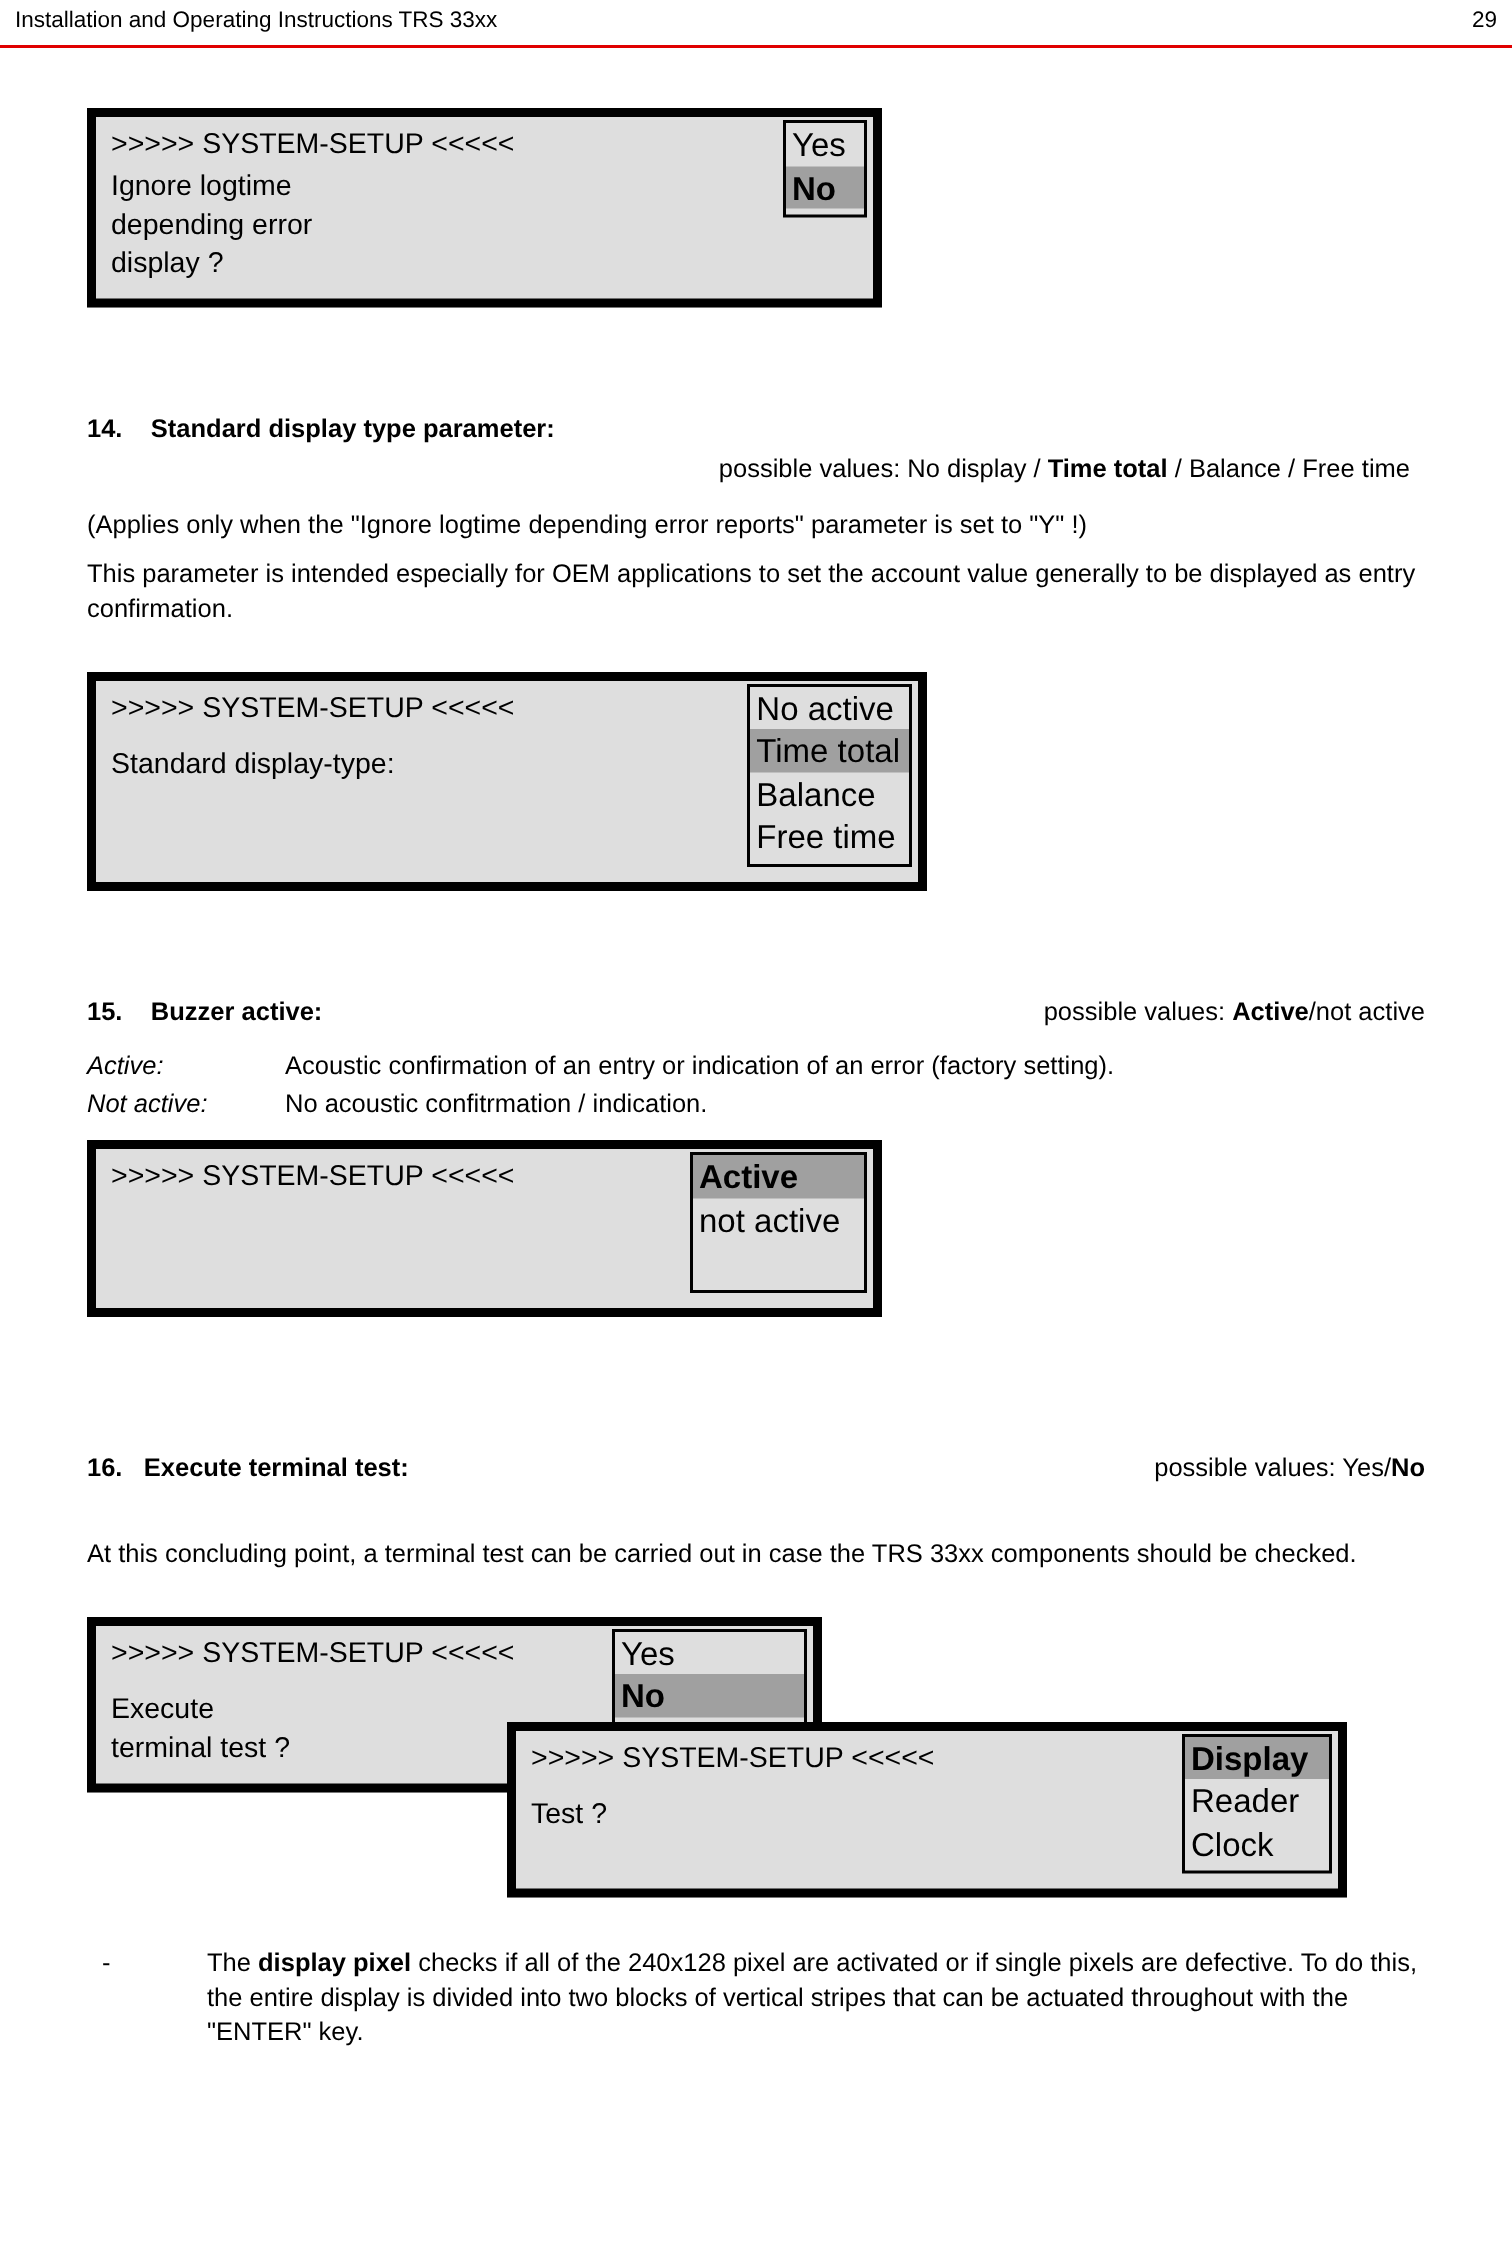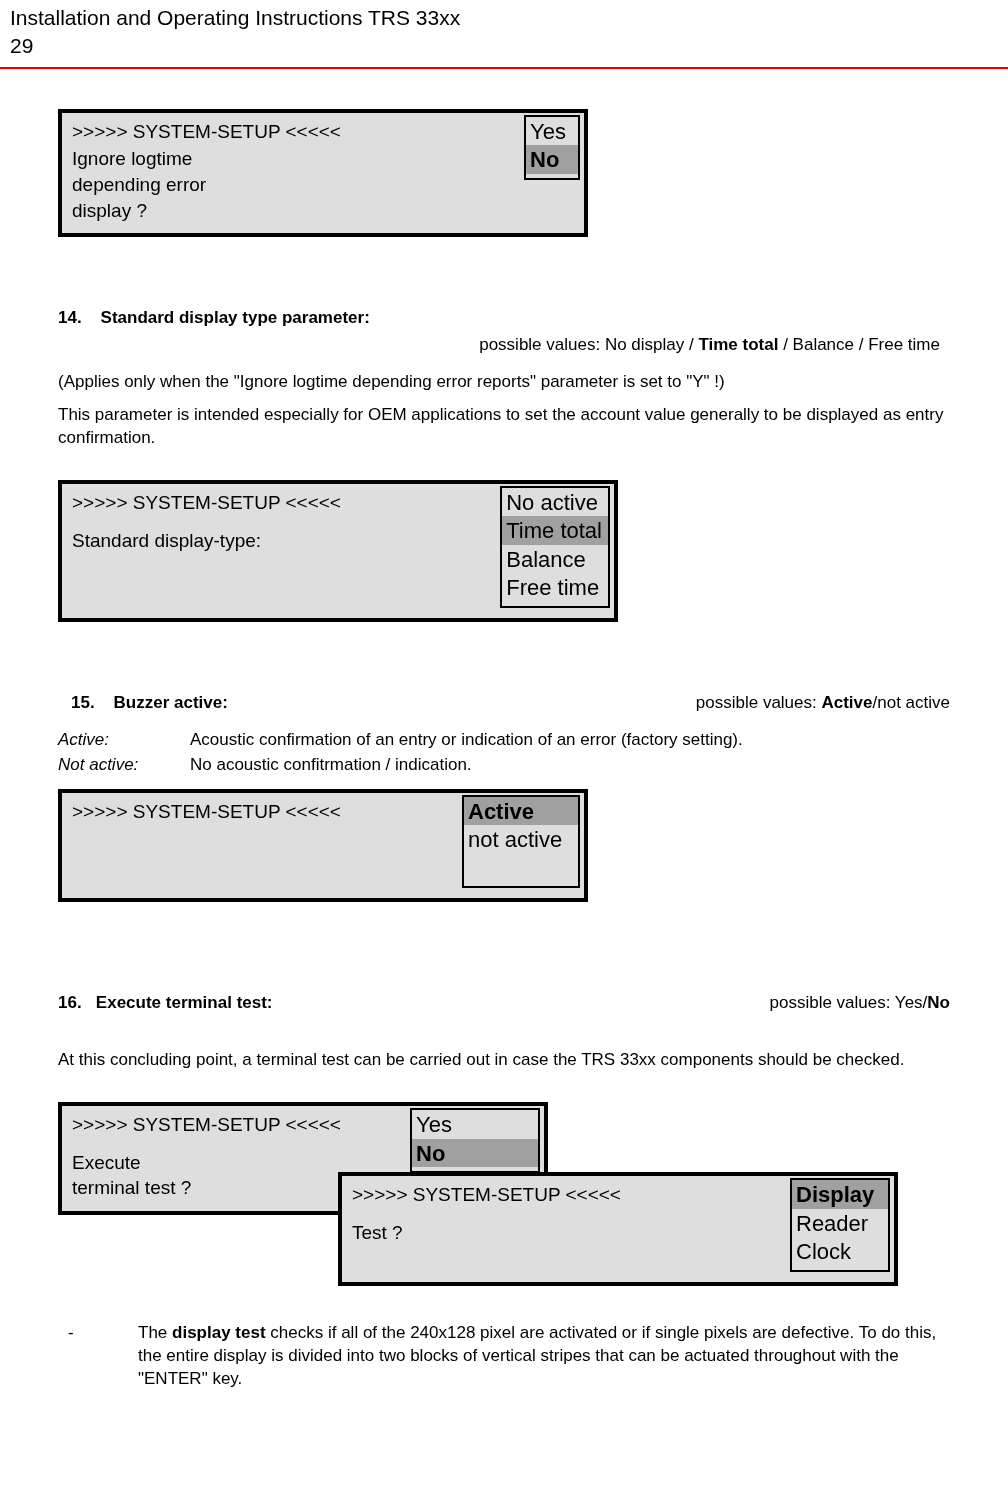--- a/index.html
+++ b/index.html
@@ -14,31 +14,30 @@
       color: #000;
       background: #fff;
       width: 1008px;
       padding: 0;
     }
     .header {
       display: flex;
       justify-content: space-between;
       padding: 4px 10px 6px 10px;
       border-bottom: 2px solid #e00000;
-      font-size: 21px;
-      flex-direction: column;
+      font-size: 15px;
     }
     .content {
       padding: 40px 58px 10px 58px;
     }
     .lcd-panel {
       display: flex;
       align-items: flex-start;
       background: #dedede;
-      border: 4px solid #000000;
+      border: 6px solid #000000;
       width: 530px;
       min-height: 94px;
       padding: 6px 8px 10px 10px;
       margin-bottom: 40px;
       font-size: 19px;
     }
     .lcd-left {
       flex: 1;
     }
     .lcd-title {
@@ -171,21 +170,21 @@
     <div class="lcd-options">
       <div class="lcd-opt">No active</div>
       <div class="lcd-opt selected" style="font-weight:normal;">Time total</div>
       <div class="lcd-opt">Balance</div>
       <div class="lcd-opt">Free time</div>
     </div>
   </div>
 
   <div class="spacer30"></div>
 
-  <div class="sec-head" style="overflow:hidden;margin-left:13px;">
+  <div class="sec-head" style="overflow:hidden;">
     <span class="sec-num">15.</span>
     <span>&nbsp;&nbsp;</span>
     <span class="sec-title">Buzzer active:</span>
     <span class="values-right">
       <span>possible values: </span><b>Active</b><span>/not active</span>
     </span>
   </div>
   <div class="spacer10"></div>
   <div class="def-row">
     <div class="def-label">Active:</div>
@@ -252,17 +251,17 @@
         <div class="lcd-opt selected">Display</div>
         <div class="lcd-opt">Reader</div>
         <div class="lcd-opt">Clock</div>
       </div>
     </div>
   </div>
 
   <div class="bullet-row">
     <div class="bullet-dash">-</div>
     <div class="bullet-body">
-      <span>The </span><b>display test</b><span> checks if all of the 240x128 pixel are activated or if single pixels are defective. To do this, the entire display is divided into two blocks of vertical stripes that can be actuated throughout with the "ENTER" key.</span>
+      <span>The </span><b>display pixel</b><span> checks if all of the 240x128 pixel are activated or if single pixels are defective. To do this, the entire display is divided into two blocks of vertical stripes that can be actuated throughout with the "ENTER" key.</span>
     </div>
   </div>
 
 </div>
 
 </body></html>

